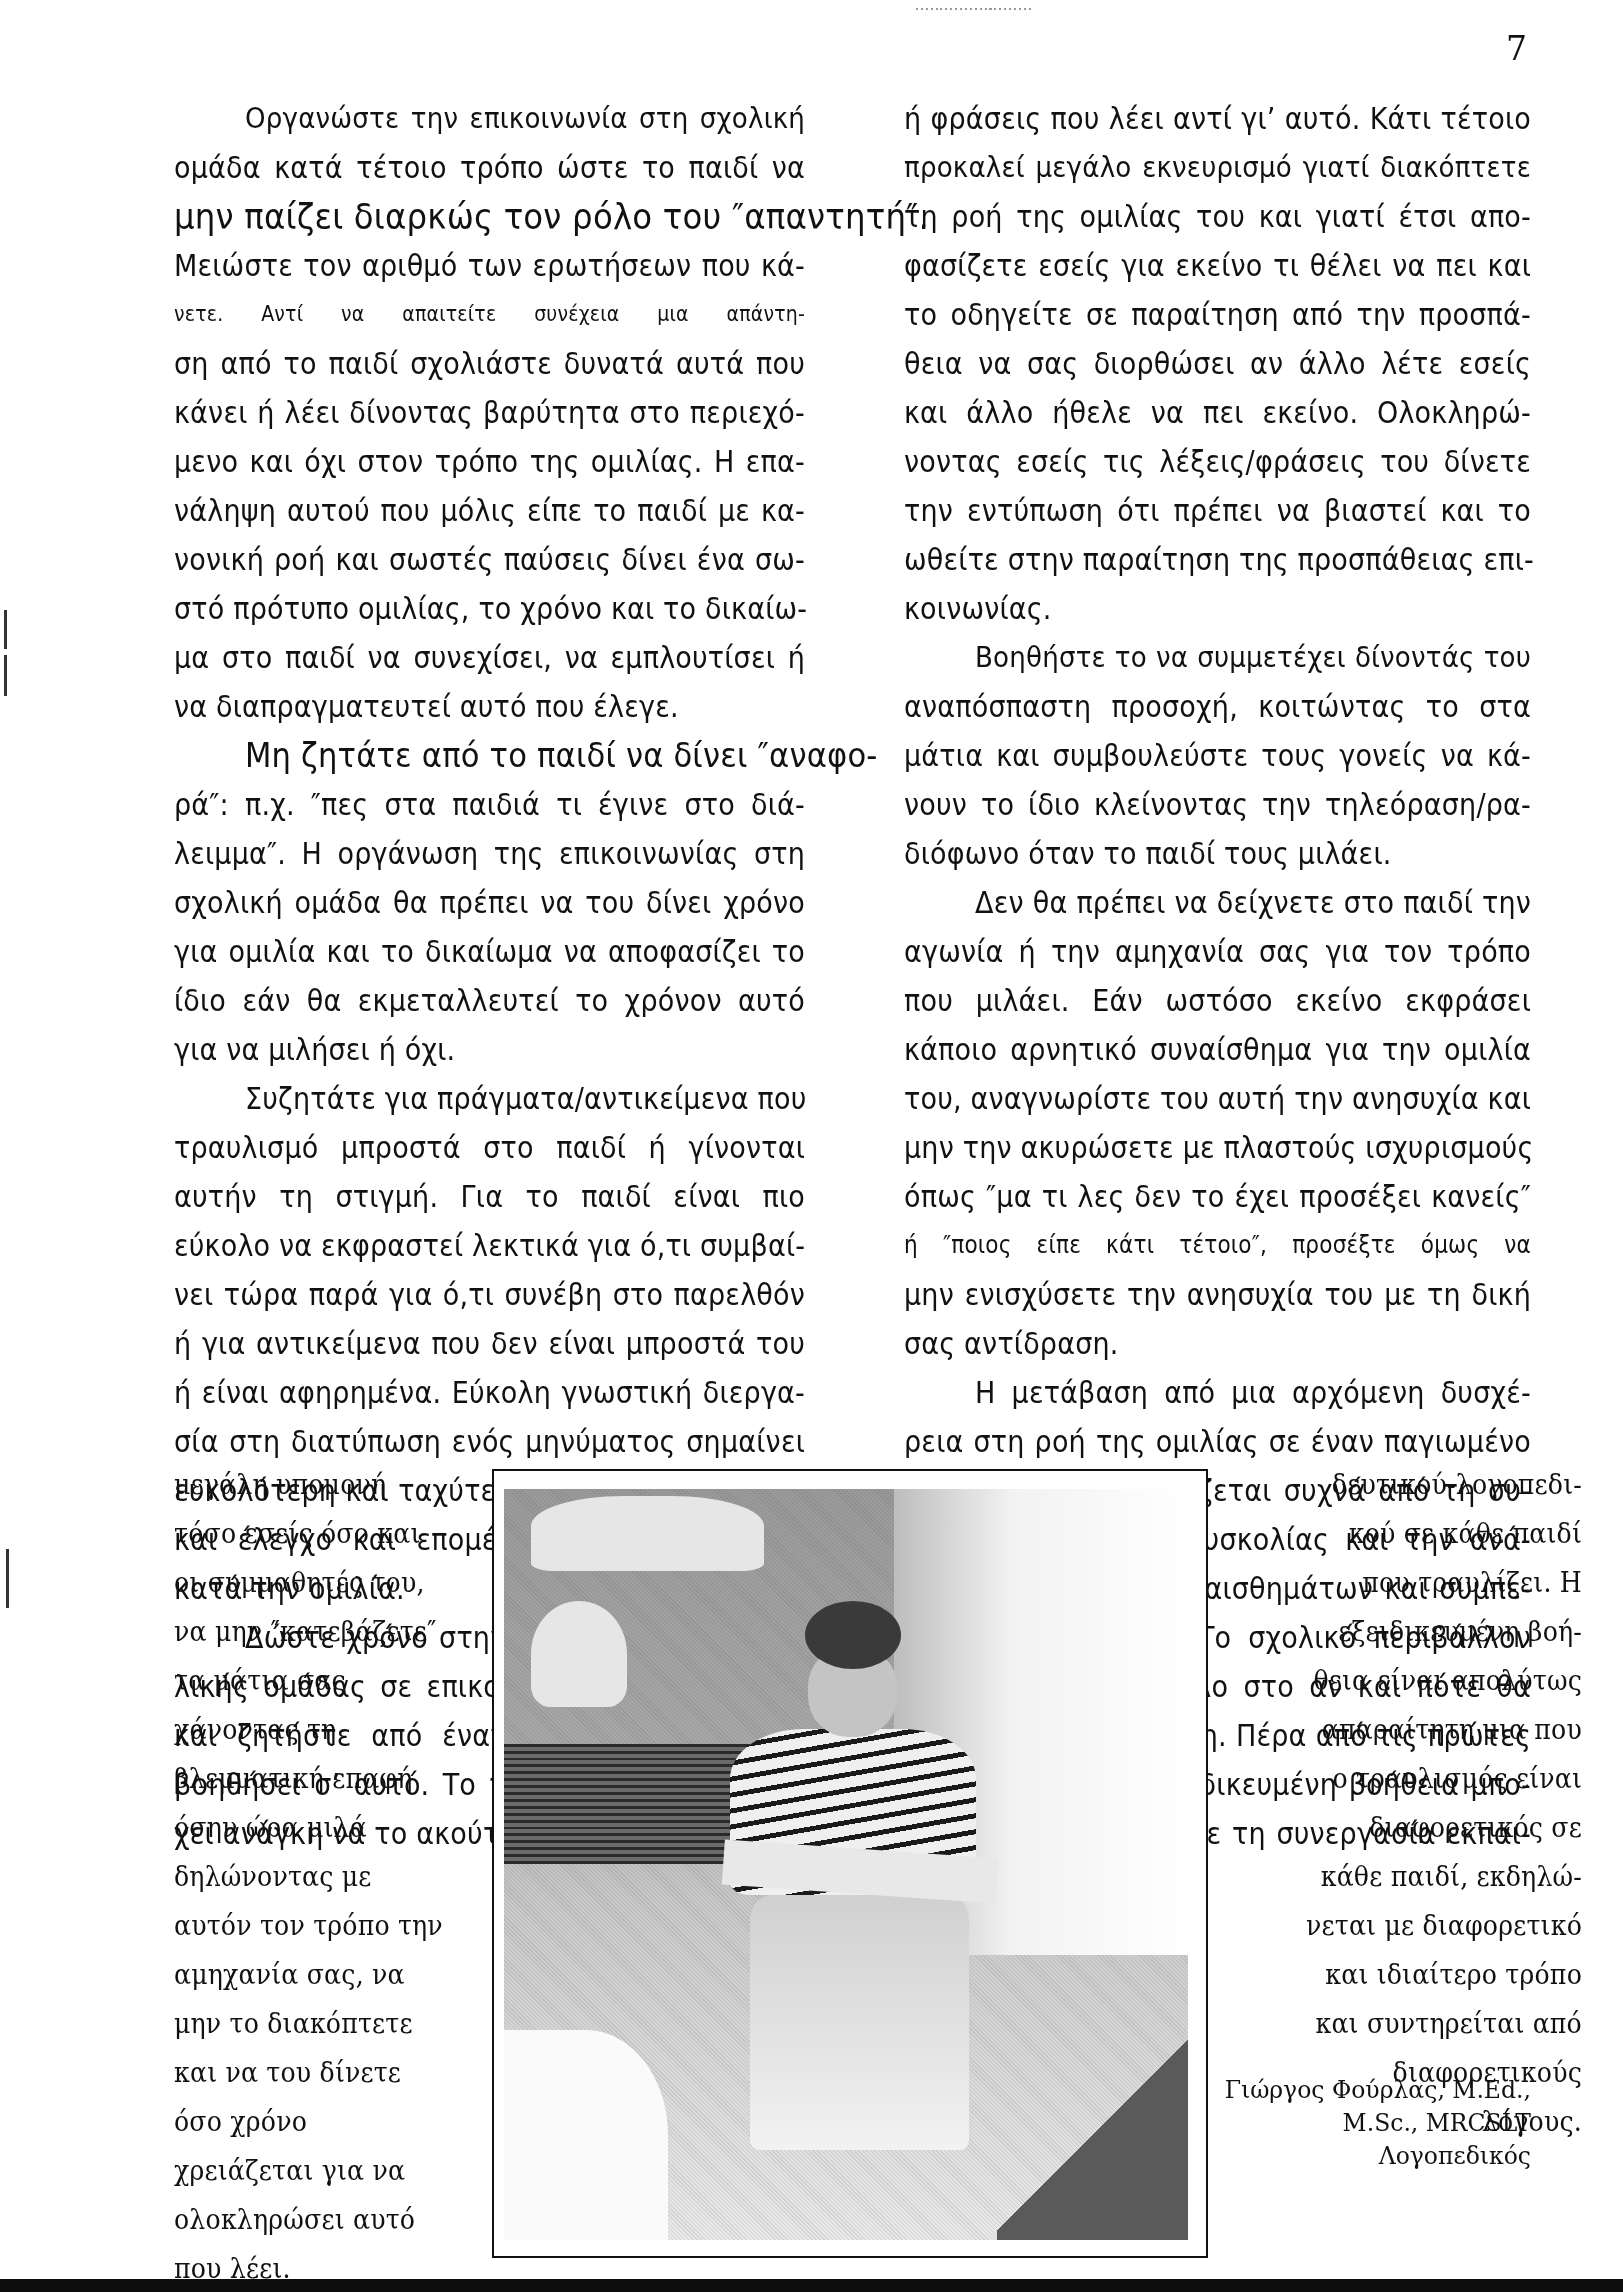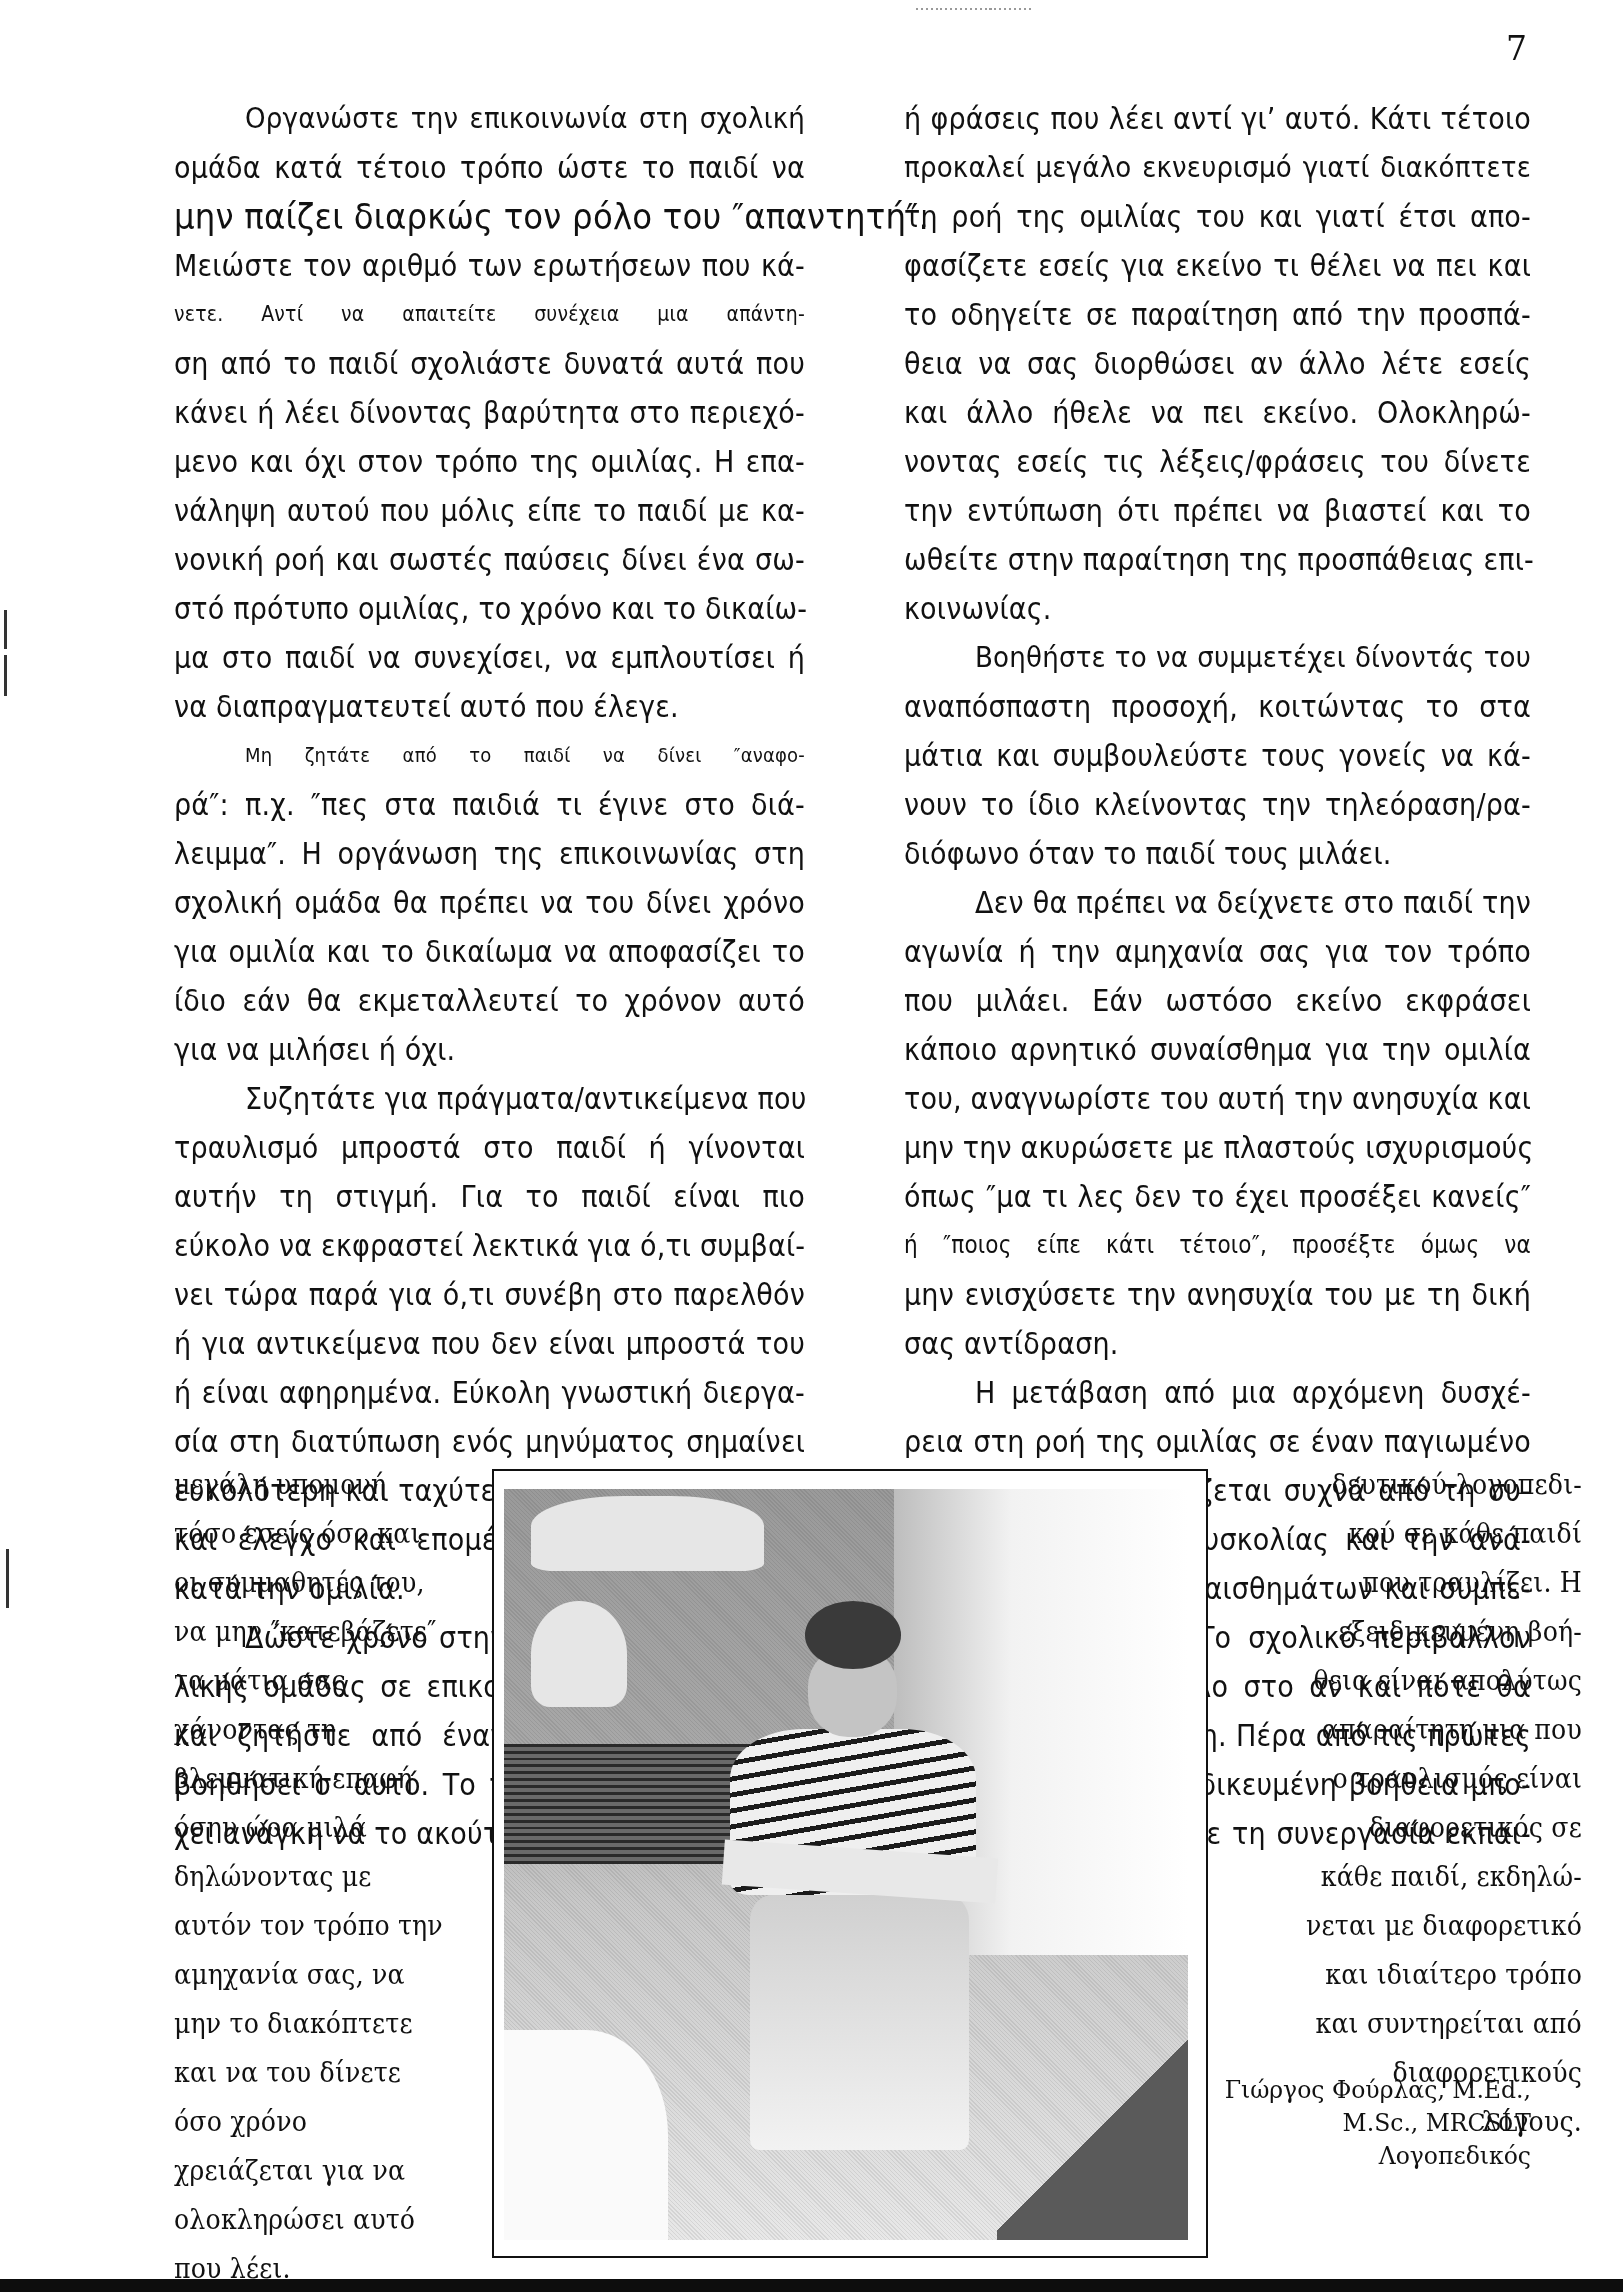--- a/index.html
+++ b/index.html
@@ -65,21 +65,21 @@
     <div class="line">Μειώστε τον αριθμό των ερωτήσεων που κά-</div>
     <div class="line" style="font-size: 21px;">νετε. Αντί να απαιτείτε συνέχεια μια απάντη-</div>
     <div class="line">ση από το παιδί σχολιάστε δυνατά αυτά που</div>
     <div class="line">κάνει ή λέει δίνοντας βαρύτητα στο περιεχό-</div>
     <div class="line">μενο και όχι στον τρόπο της ομιλίας. Η επα-</div>
     <div class="line">νάληψη αυτού που μόλις είπε το παιδί με κα-</div>
     <div class="line">νονική ροή και σωστές παύσεις δίνει ένα σω-</div>
     <div class="line" style="font-size: 30px;">στό πρότυπο ομιλίας, το χρόνο και το δικαίω-</div>
     <div class="line">μα στο παιδί να συνεχίσει, να εμπλουτίσει ή</div>
     <div class="line last">να διαπραγματευτεί αυτό που έλεγε.</div>
-    <div class="line indent" style="font-size: 20px;">Μη ζητάτε από το παιδί να δίνει ″αναφο-</div>
+    <div class="line indent" style="font-size: 34px;">Μη ζητάτε από το παιδί να δίνει ″αναφο-</div>
     <div class="line">ρά″: π.χ. ″πες στα παιδιά τι έγινε στο διά-</div>
     <div class="line">λειμμα″. Η οργάνωση της επικοινωνίας στη</div>
     <div class="line">σχολική ομάδα θα πρέπει να του δίνει χρόνο</div>
     <div class="line">για ομιλία και το δικαίωμα να αποφασίζει το</div>
     <div class="line">ίδιο εάν θα εκμεταλλευτεί το χρόνον αυτό</div>
     <div class="line last">για να μιλήσει ή όχι.</div>
     <div class="line indent" style="font-size: 30px;">Συζητάτε για πράγματα/αντικείμενα που</div>
     <div class="line">τραυλισμό μπροστά στο παιδί ή γίνονται</div>
     <div class="line">αυτήν τη στιγμή. Για το παιδί είναι πιο</div>
     <div class="line" style="font-size: 30px;">εύκολο να εκφραστεί λεκτικά για ό,τι συμβαί-</div>

